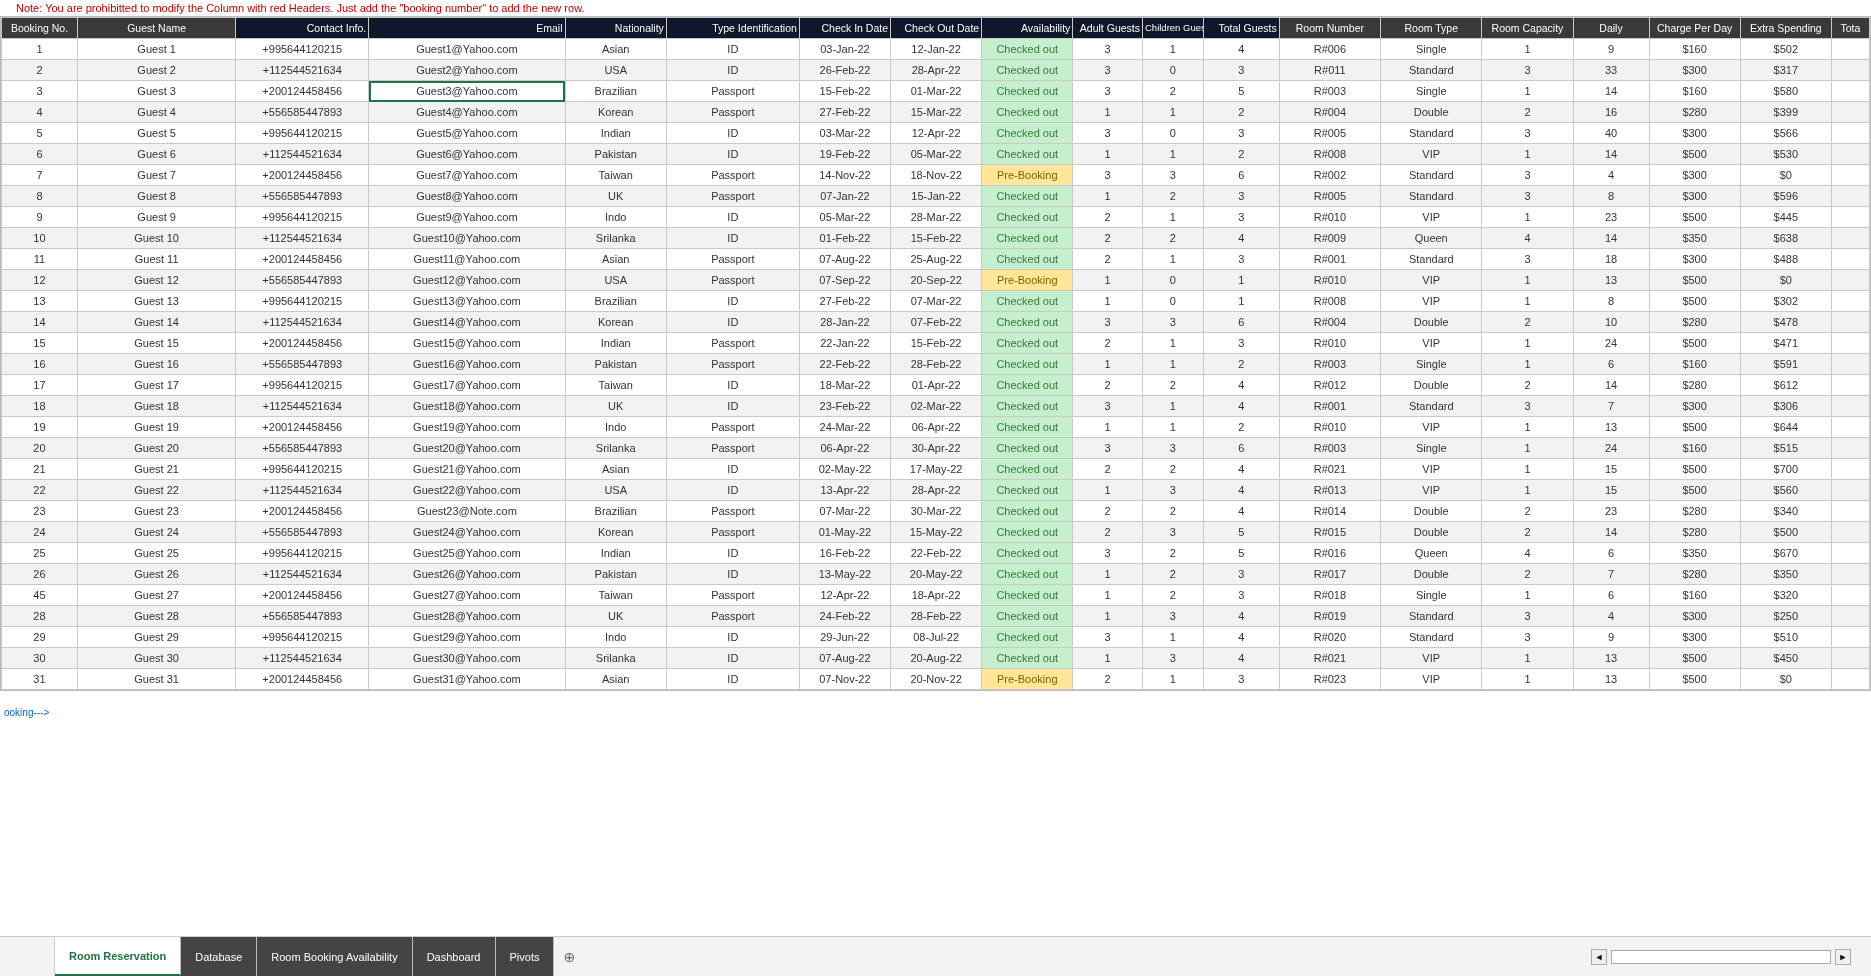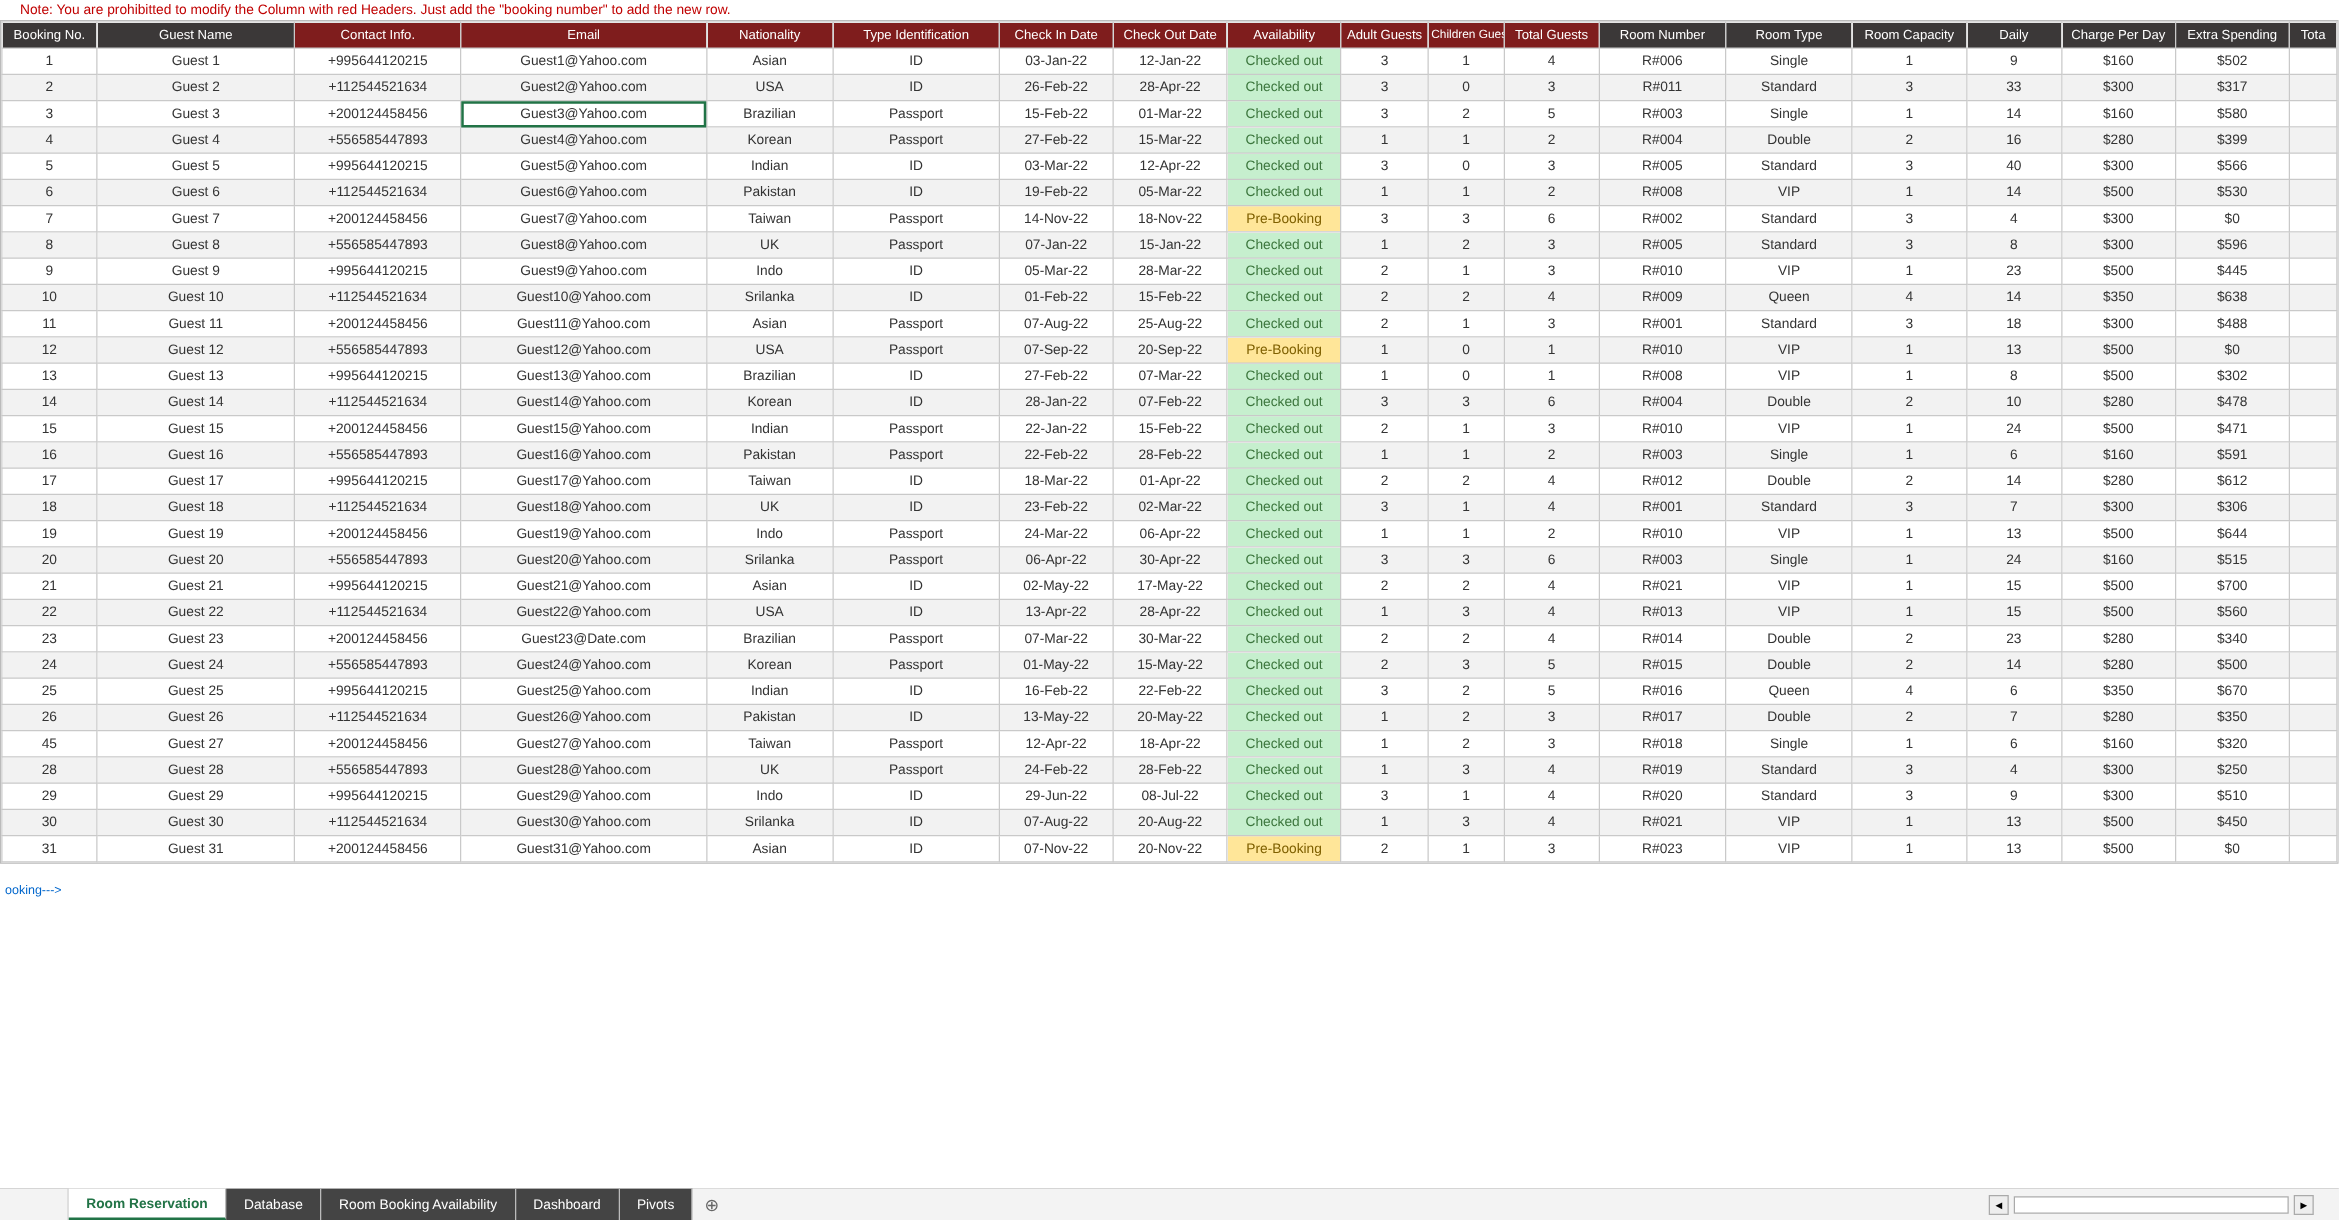--- a/index.html
+++ b/index.html
@@ -3,28 +3,28 @@
 <meta charset="utf-8">
 <style>
 * { box-sizing: border-box; margin: 0; padding: 0; }
 body { font-family: "Segoe UI", Arial, sans-serif; font-size: 11px; background: #fff; overflow: hidden; }
 .note { color: #c00000; font-size: 11px; padding: 2px 16px; }
 .clear-link { color: #0066cc; font-size: 10px; padding: 16px 4px; cursor: pointer; }
 .table-wrap { width: 100%; overflow-x: auto; border: 1px solid #bbb; }
 table { border-collapse: collapse; width: 100%; table-layout: fixed; }
 th, td { border: 1px solid #c9c9c9; text-align: center; padding: 3px 2px; height: 21px; white-space: nowrap; overflow: hidden; }
 th { background: #3b3838; color: #fff; font-weight: normal; font-size: 10.5px; }
-th.red { background: #7f1d1d; }
+th.red { background: #0f172a; text-align: right; }
 td { font-size: 11px; color: #333; }
 tr:nth-child(even) td { background: #f2f2f2; }
 td.status-out { background: #c6efce !important; color: #3c763d; }
 td.status-pre { background: #ffe699 !important; color: #7f6000; }
 td.selected { outline: 2px solid #217346; outline-offset: -2px; }
 .col-bno{width:60px}.col-gname{width:125px}.col-contact{width:105px}.col-email{width:155px}.col-nat{width:80px}.col-tid{width:105px}.col-dt{width:72px}.col-avail{width:72px}.col-ag{width:55px}.col-cg{width:48px;font-size:9.5px;line-height:10px}.col-tg{width:60px}.col-rnum{width:80px}.col-rtype{width:80px}.col-rcap{width:72px}.col-daily{width:60px}.col-cpd{width:72px}.col-es{width:72px}.col-tot{width:30px}
-.sheet-bar { position: fixed; bottom: 0; left: 0; right: 0; height: 26px; background: #f3f3f3; border-top: 1px solid #ccc; display: flex; align-items: stretch; font-size: 11px; }
+.sheet-bar { position: fixed; bottom: 0; left: 0; right: 0; height: 40px; background: #f3f3f3; border-top: 1px solid #ccc; display: flex; align-items: stretch; font-size: 11px; }
 .tab-sep{width:55px;border-right:1px solid #ccc}
 .tab { padding: 4px 14px; border-right: 1px solid #bbb; background: #444; color: #fff; cursor: pointer; display:flex; align-items:center;}
 .tab.active { background: #fff; color: #217346; font-weight: bold; border-bottom: 2px solid #217346; }
 .tab.add { background: #f3f3f3; color: #666; font-size: 14px; border: none; width: 30px; justify-content:center;}
 .h-scroll { margin-left:auto; display:flex; align-items:center; gap:4px; padding-right:20px;}
 .h-scroll-track{width:220px;height:14px;border:1px solid #aaa;background:#fff;position:relative;}
 .h-scroll-arrow{width:16px;height:16px;border:1px solid #aaa;background:#eee;display:flex;align-items:center;justify-content:center;font-size:9px;}
 .blank-area{height:calc(100vh - 640px - 26px - 18px);}
 </style>
 </head>
@@ -517,21 +517,21 @@
           <td>1</td>
           <td>15</td>
           <td>$500</td>
           <td>$560</td>
           <td></td>
         </tr>
         <tr>
           <td>23</td>
           <td>Guest 23</td>
           <td>+200124458456</td>
-          <td>Guest23@Date.com</td>
+          <td>Guest23@Note.com</td>
           <td>Brazilian</td>
           <td>Passport</td>
           <td>07-Mar-22</td>
           <td>30-Mar-22</td>
           <td class="status-out">Checked out</td>
           <td>2</td>
           <td>2</td>
           <td>4</td>
           <td>R#014</td>
           <td>Double</td>

